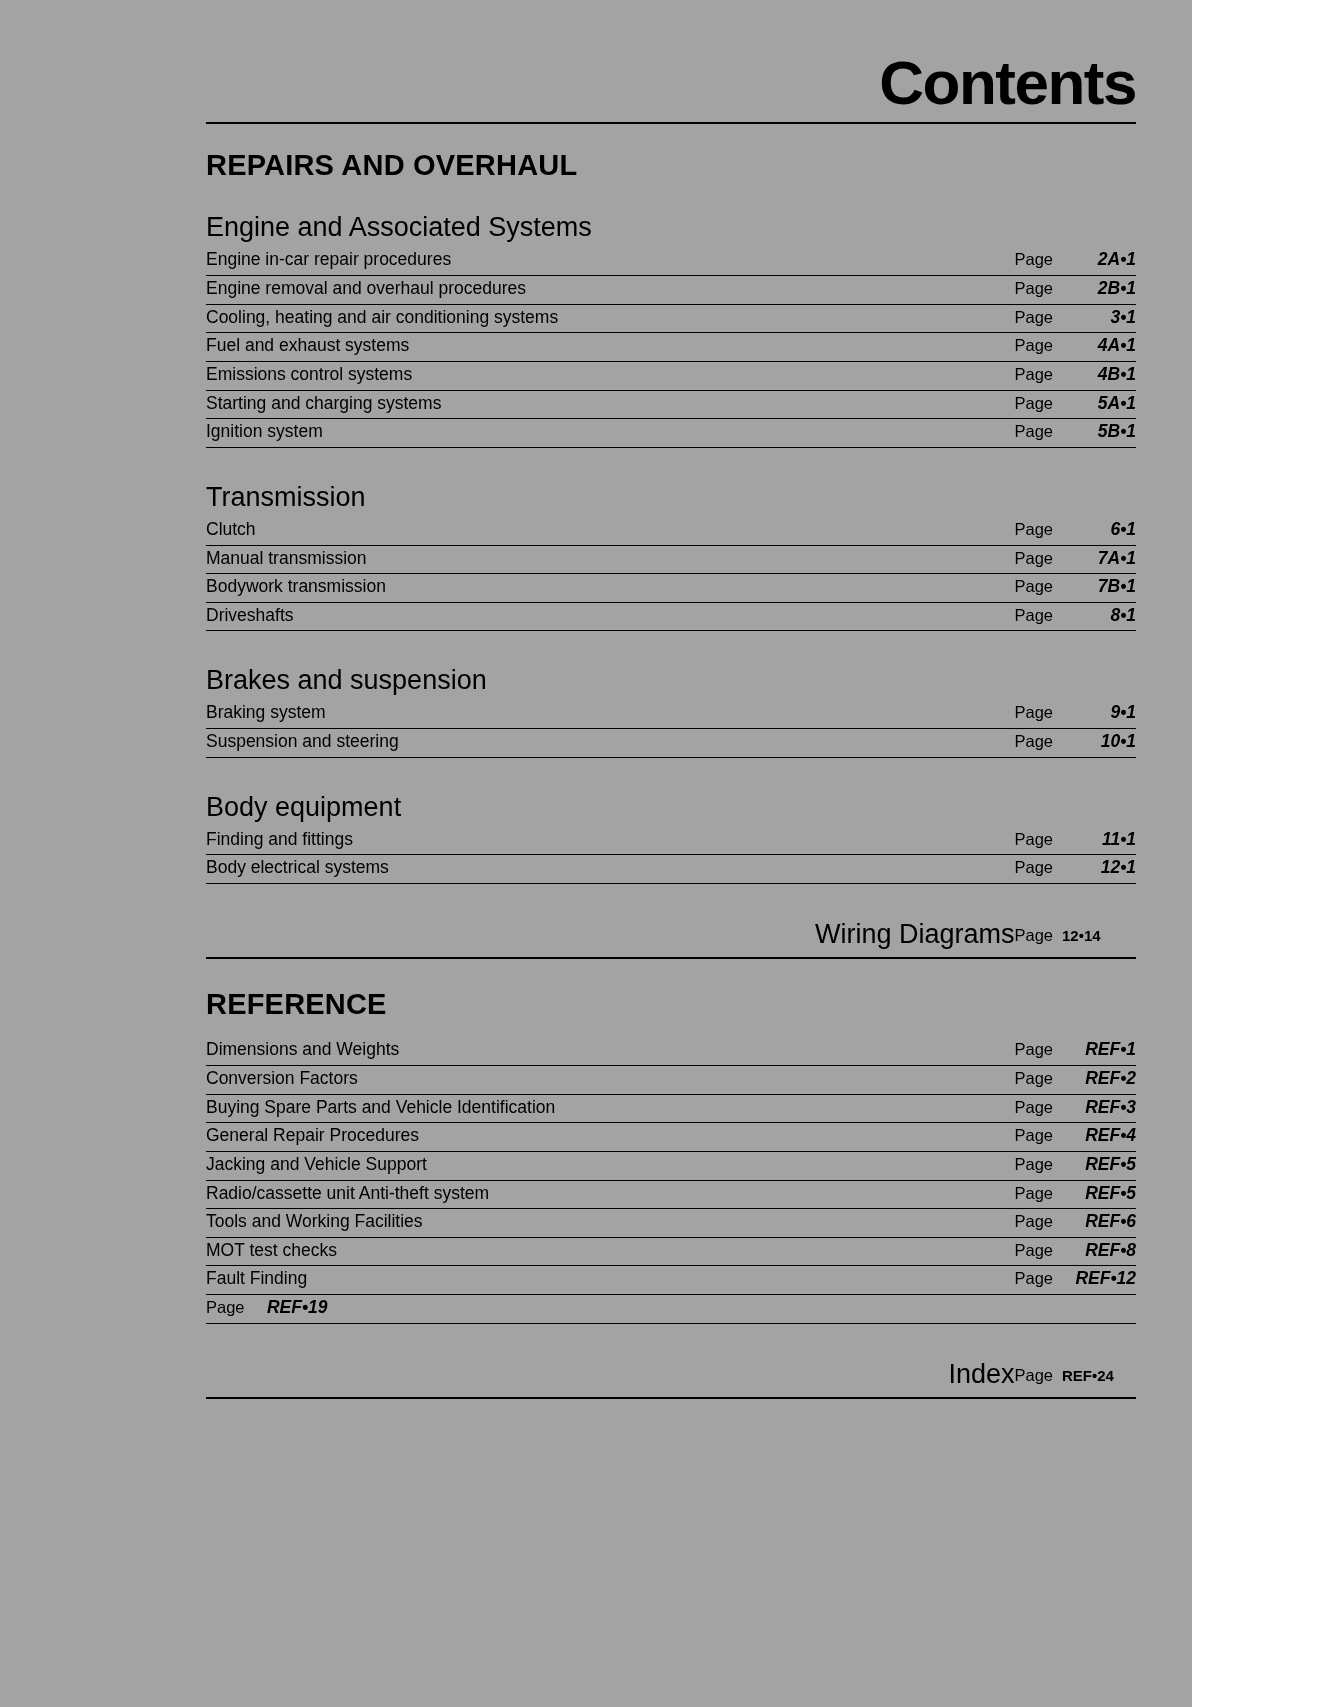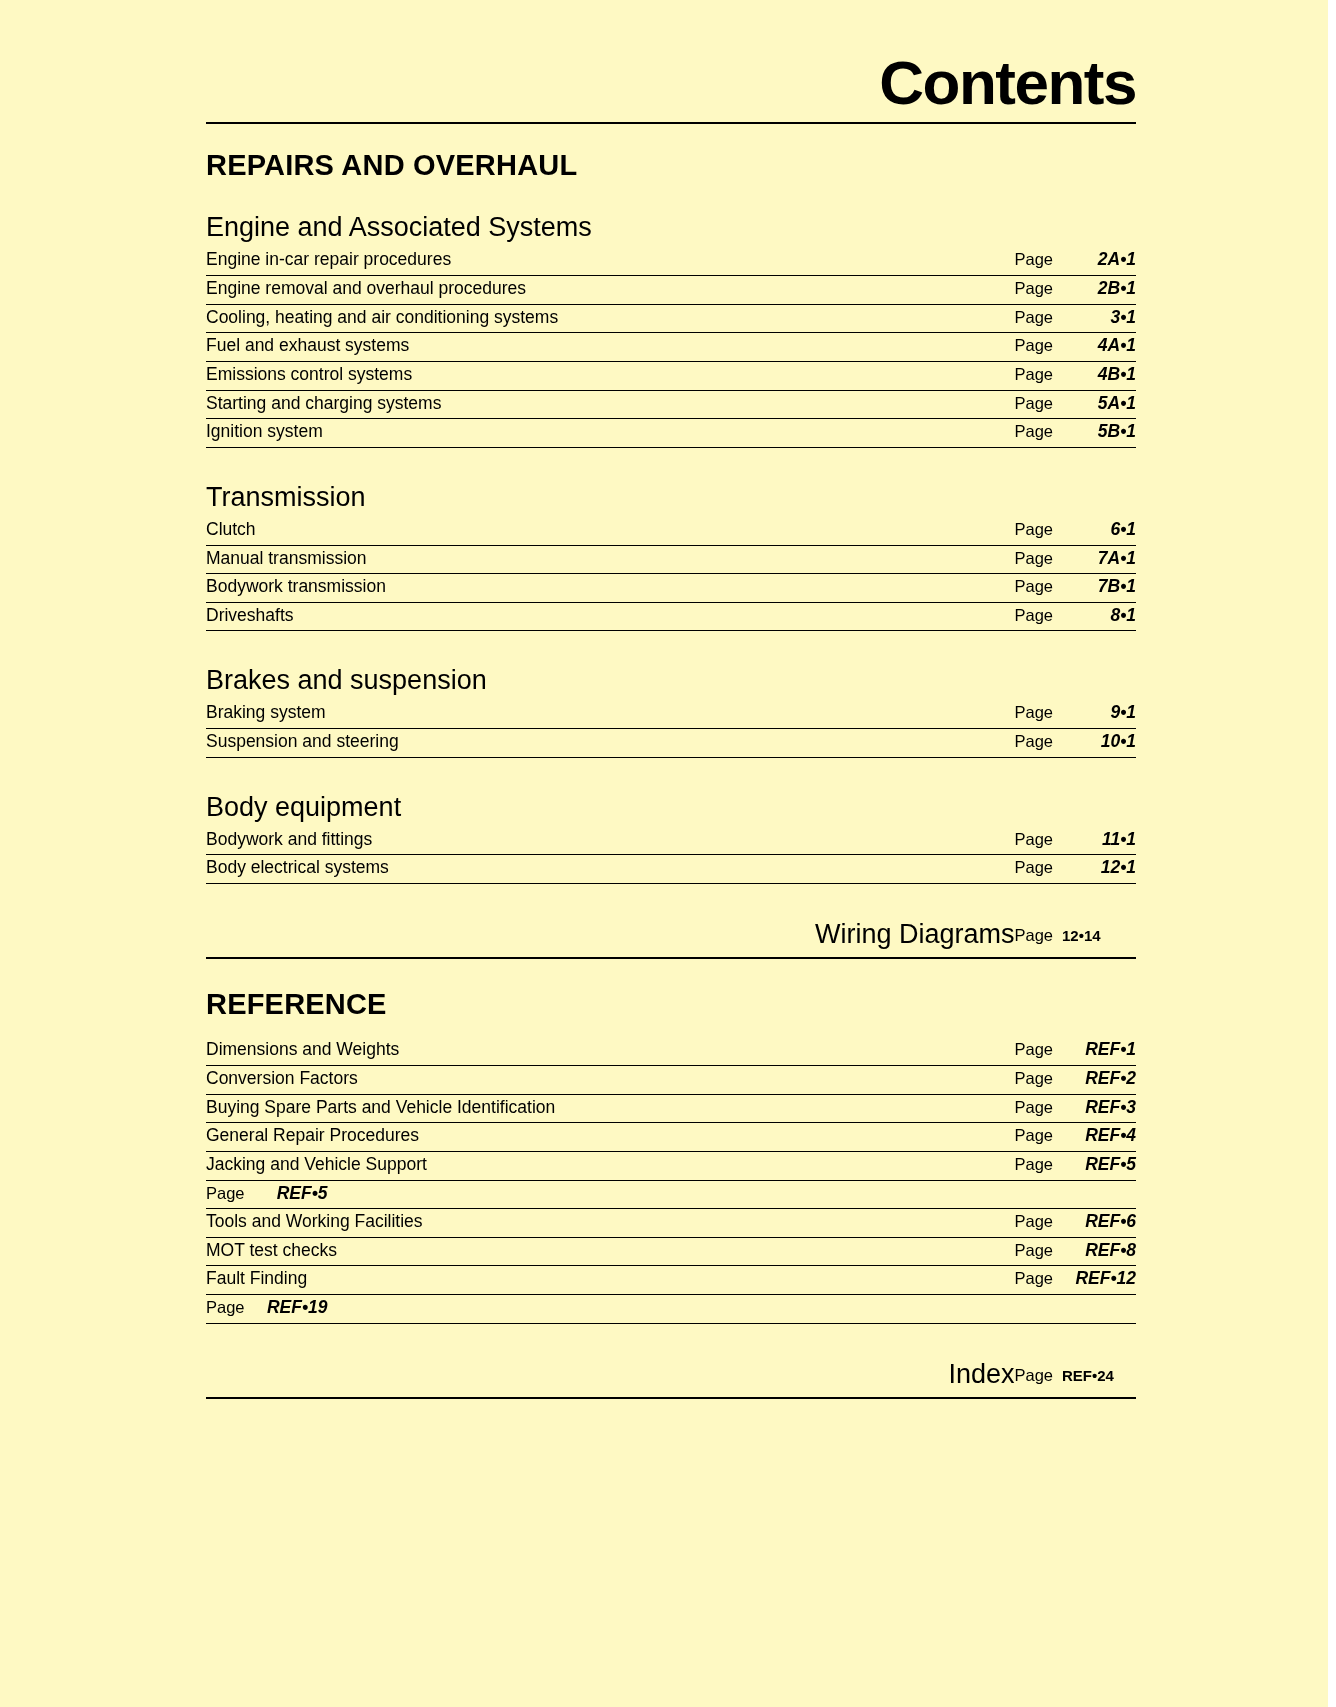--- a/index.html
+++ b/index.html
@@ -9,23 +9,23 @@
   }
   body {
     width: 1336px;
     height: 1707px;
     font-family: "Liberation Sans", sans-serif;
     color: #000000;
     -webkit-font-smoothing: antialiased;
   }
   .page {
     position: relative;
-    width: 1328px;
+    width: 1192px;
     height: 1707px;
-    background: #fef9c3;
+    background: #a3a3a3;
     box-sizing: border-box;
   }
   .content {
     position: absolute;
     left: 206px;
     top: 0;
     width: 930px;
   }
 
   
@@ -231,21 +231,21 @@
           <span class="title">Suspension and steering</span>
           <span class="page-word">Page</span>
           <span class="page-num">10•1</span>
         </div>
       </div>
 
       <div class="group">
         <div class="group-heading">Body equipment</div>
 
         <div class="entry">
-          <span class="title">Bodywork and fittings</span>
+          <span class="title">Finding and fittings</span>
           <span class="page-word">Page</span>
           <span class="page-num">11•1</span>
         </div>
         <div class="entry">
           <span class="title">Body electrical systems</span>
           <span class="page-word">Page</span>
           <span class="page-num">12•1</span>
         </div>
       </div>
 
@@ -281,20 +281,21 @@
           <span class="title">General Repair Procedures</span>
           <span class="page-word">Page</span>
           <span class="page-num">REF•4</span>
         </div>
         <div class="entry">
           <span class="title">Jacking and Vehicle Support</span>
           <span class="page-word">Page</span>
           <span class="page-num">REF•5</span>
         </div>
         <div class="entry">
+          <span class="title">Radio/cassette unit Anti-theft system</span>
           <span class="page-word">Page</span>
           <span class="page-num">REF•5</span>
         </div>
         <div class="entry">
           <span class="title">Tools and Working Facilities</span>
           <span class="page-word">Page</span>
           <span class="page-num">REF•6</span>
         </div>
         <div class="entry">
           <span class="title">MOT test checks</span>

